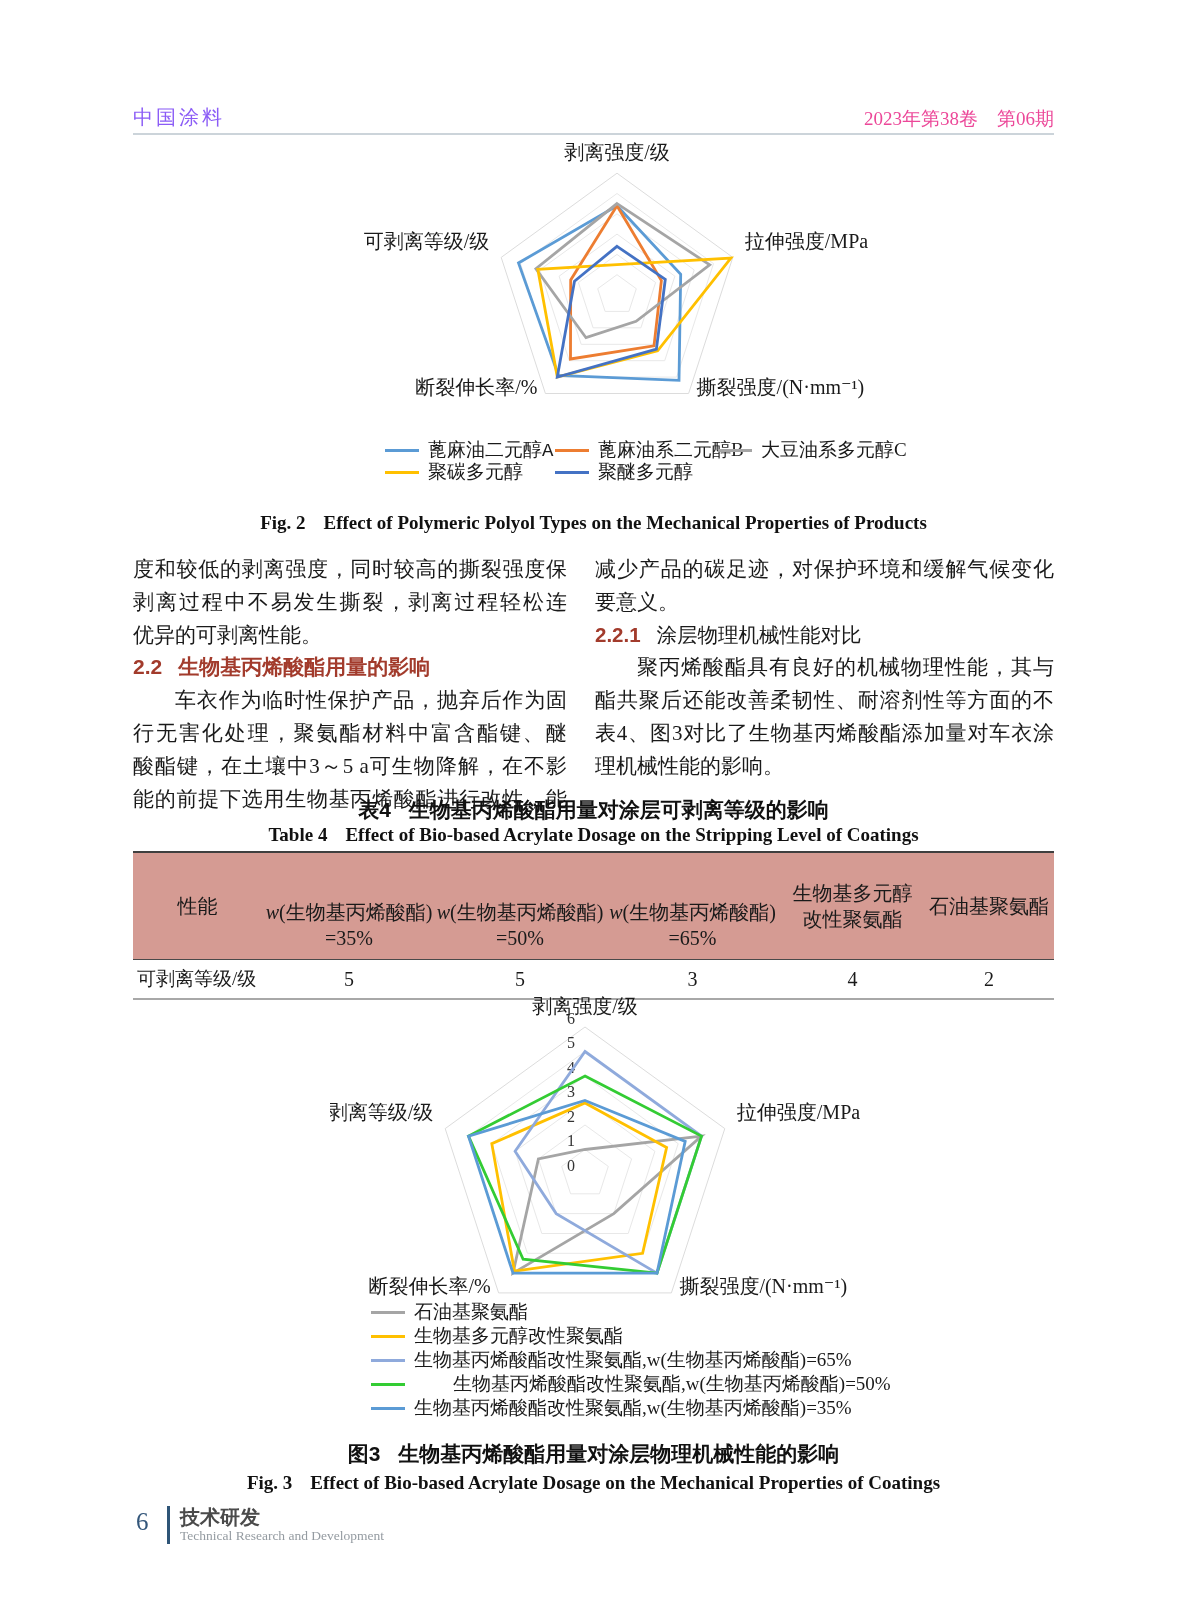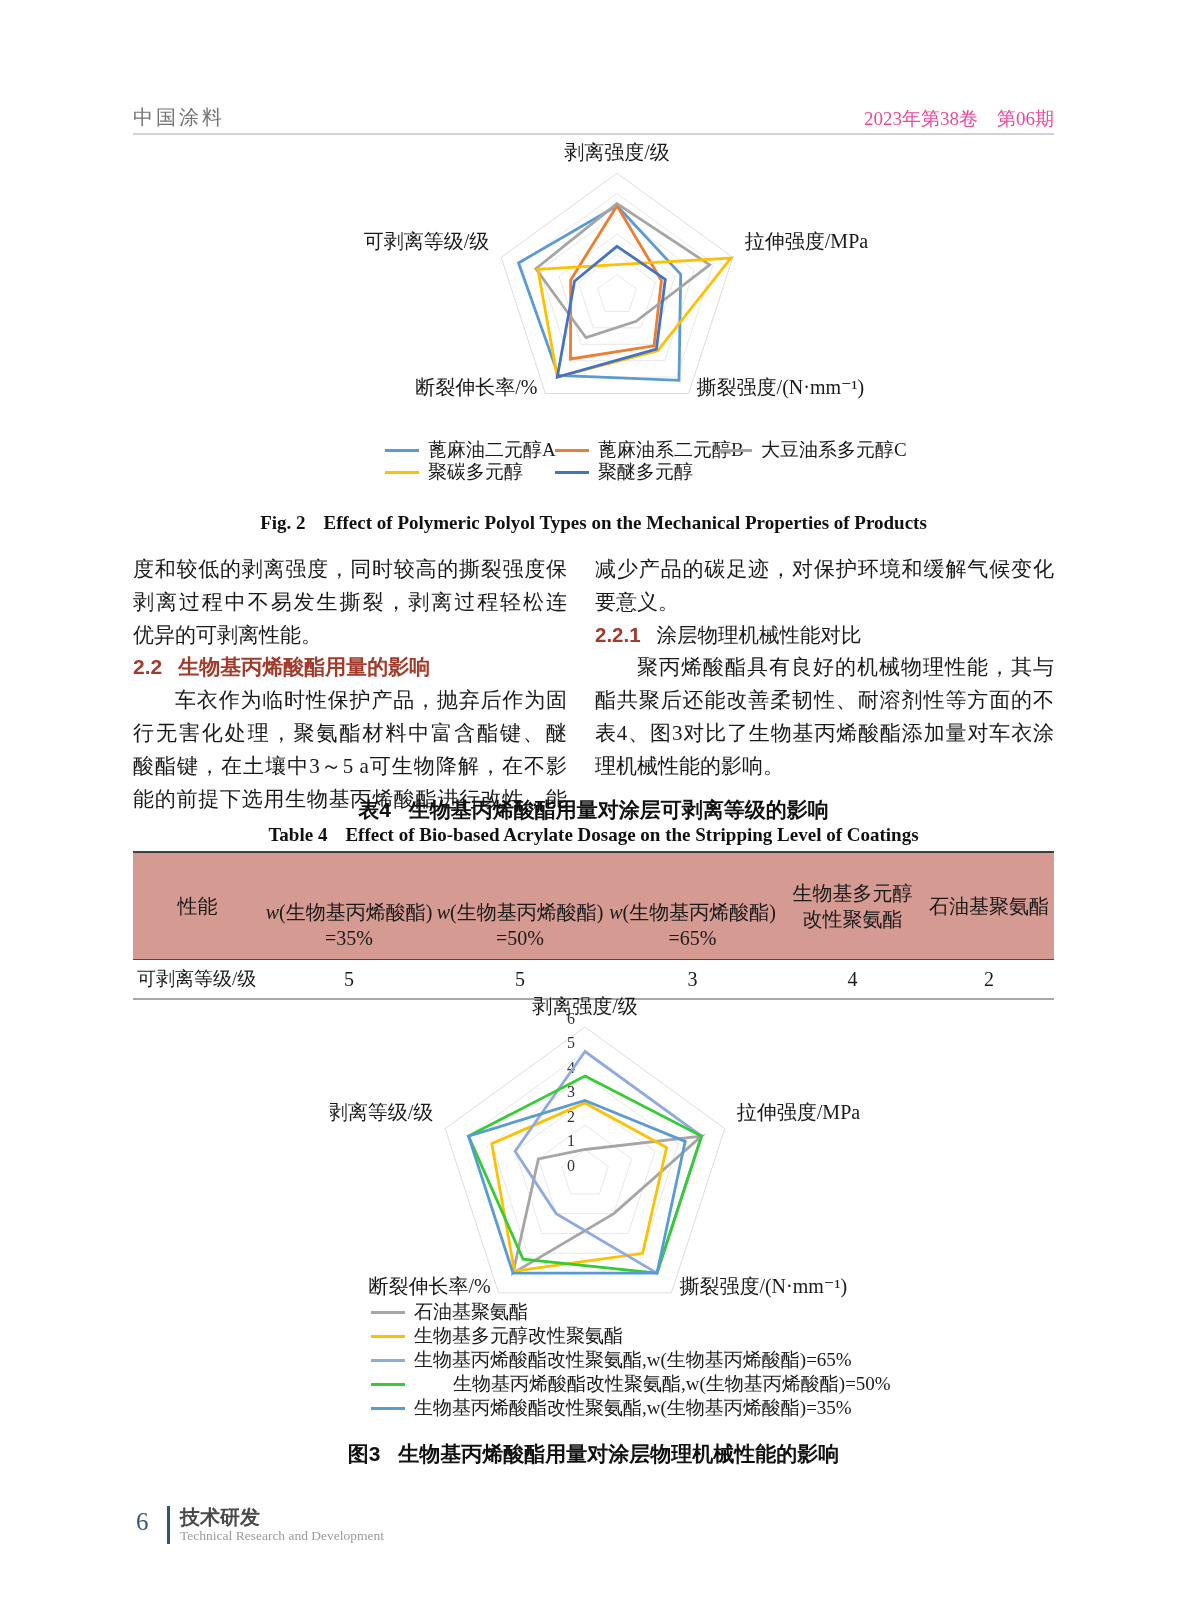--- a/index.html
+++ b/index.html
@@ -1,21 +1,21 @@
 <!DOCTYPE html>
 <html><head>
 <meta charset="utf-8">
 <style>
   html,body{margin:0;padding:0;background:#ffffff;}
   .page{position:relative;width:1187px;height:1600px;background:#ffffff;overflow:hidden;
         font-family:"Liberation Serif","DejaVu Serif",serif;color:#1a1a1a;}
   .abs{position:absolute;}
 
   
-  .journal-name{left:133px;top:104px;font-size:20px;color:#737373;letter-spacing:3px;}
+  .journal-name{left:133px;top:104px;font-size:20px;color:#8b5cf6;letter-spacing:3px;}
   .journal-issue{top:106px;right:133px;font-size:19px;color:#ec4899;}
   .header-rule{left:133px;top:133px;width:921px;height:2px;background:#ccd4da;}
 
   
   .cap-cn{left:133px;width:921px;text-align:center;font-family:"Liberation Sans","DejaVu Sans",sans-serif;
           font-weight:bold;font-size:21px;color:#111;}
   .cap-en{left:133px;width:921px;text-align:center;font-weight:bold;font-size:19px;color:#111;}
   .cap-cn .gap,.cap-en .gap{display:inline-block;width:18px;}
 
   
@@ -83,21 +83,21 @@
       <polygon points="317.0,71.6 409.7,132.9 336.1,189.3 286.0,205.7 235.9,136.7" fill="none" stroke="#A5A5A5" stroke-width="2.8" stroke-linejoin="miter"></polygon>
       <polygon points="317.0,132.6 430.9,126.0 357.6,218.8 257.3,245.1 237.8,137.3" fill="none" stroke="#FFC000" stroke-width="2.8" stroke-linejoin="miter"></polygon>
       <polygon points="317.0,114.3 365.3,147.3 356.4,217.2 257.3,245.1 274.5,149.2" fill="none" stroke="#4472C4" stroke-width="2.8" stroke-linejoin="miter"></polygon>
       <text x="317.0" y="27.2" text-anchor="middle" dominant-baseline="auto" font-size="20" fill="#1a1a1a">剥离强度/级</text>
       <text x="444.8" y="111.4" text-anchor="start" dominant-baseline="middle" font-size="20" fill="#1a1a1a">拉伸强度/MPa</text>
       <text x="396.6" y="257.5" text-anchor="start" dominant-baseline="middle" font-size="20" fill="#1a1a1a">撕裂强度/(N·mm⁻¹)</text>
       <text x="237.4" y="257.5" text-anchor="end" dominant-baseline="middle" font-size="20" fill="#1a1a1a">断裂伸长率/%</text>
       <text x="189.2" y="111.4" text-anchor="end" dominant-baseline="middle" font-size="20" fill="#1a1a1a">可剥离等级/级</text>
     </svg>
 
-  <div class="abs leg-item" style="left:385px;top:437px;">
+  <div class="abs leg-item" style="left:385px;top:437px;font-family:Liberation Mono, monospace;">
     <span class="leg-swatch" style="background: rgb(91, 155, 213);"></span>
     <span>蓖麻油二元醇A</span>
   </div>
   <div class="abs leg-item" style="left:555px;top:437px;">
     <span class="leg-swatch" style="background: rgb(237, 125, 49);"></span>
     <span>蓖麻油系二元醇B</span>
   </div>
   <div class="abs leg-item" style="left:718px;top:437px;">
     <span class="leg-swatch" style="background: rgb(165, 165, 165);"></span>
     <span>大豆油系多元醇C</span>
@@ -215,19 +215,22 @@
     </div>
     <div class="leg-item" style="height:24px;">
       <span class="leg-swatch" style="background: rgb(91, 155, 213);"></span>
       <span>生物基丙烯酸酯改性聚氨酯,w(生物基丙烯酸酯)=35%</span>
     </div>
   </div>
 
   <div class="abs cap-cn" style="top:1440px;">
     <span>图3</span><span class="gap"></span><span>生物基丙烯酸酯用量对涂层物理机械性能的影响</span>
   </div>
+  <div class="abs cap-en" style="top:1472px;">
+    <span>Fig. 3</span><span class="gap"></span><span>Effect of Bio-based Acrylate Dosage on the Mechanical Properties of Coatings</span>
+  </div>
 
   <div class="abs pg-num">6</div>
   <div class="abs pg-bar"></div>
   <div class="abs pg-cn">技术研发</div>
   <div class="abs pg-en">Technical Research and Development</div>
 
 </div>
 
 </body></html>

